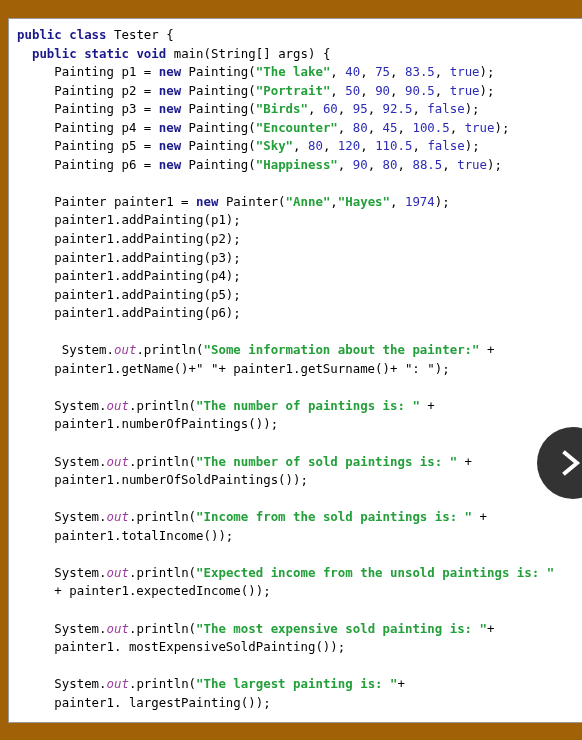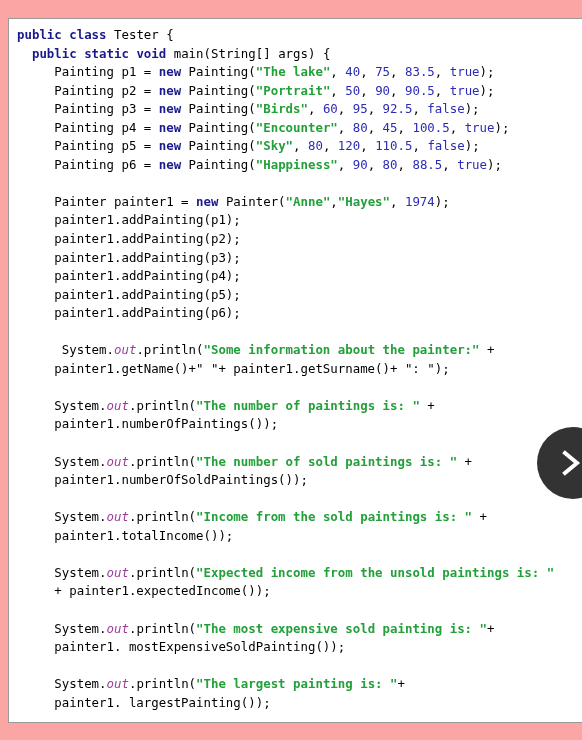--- a/index.html
+++ b/index.html
@@ -12,21 +12,21 @@
     height: 740px;
     overflow: hidden;
     font-family: "DejaVu Sans Mono", "Liberation Mono", monospace;
     position: relative;
   }
 
   #screen {
     position: relative;
     width: 582px;
     height: 740px;
-    background: #fca5a5;
+    background: #a16207;
     text-decoration: underline;
   }
 
   
   #code-box {
     position: absolute;
     left: 8px;
     top: 18px;
     width: 582px;         
     height: 705px;

